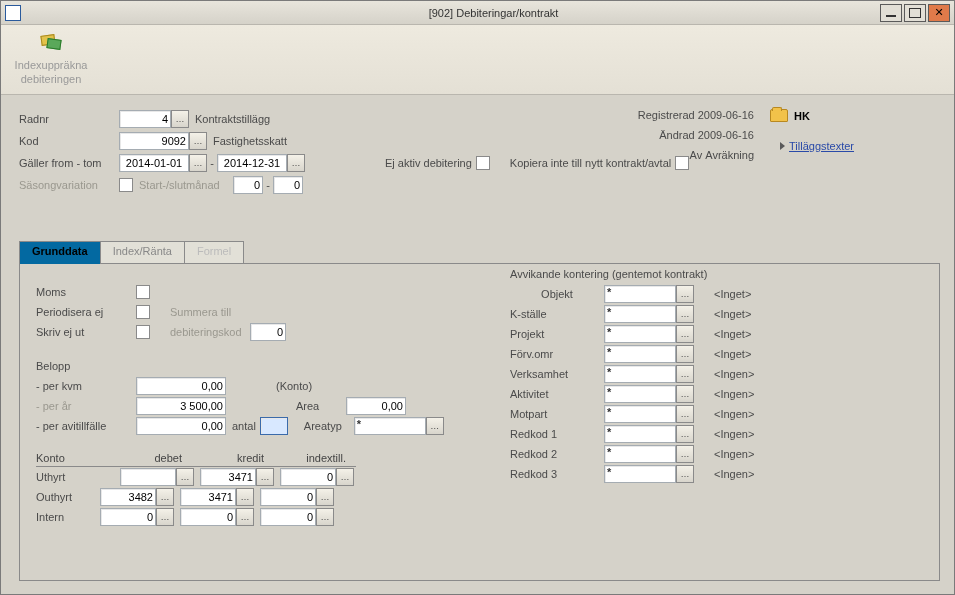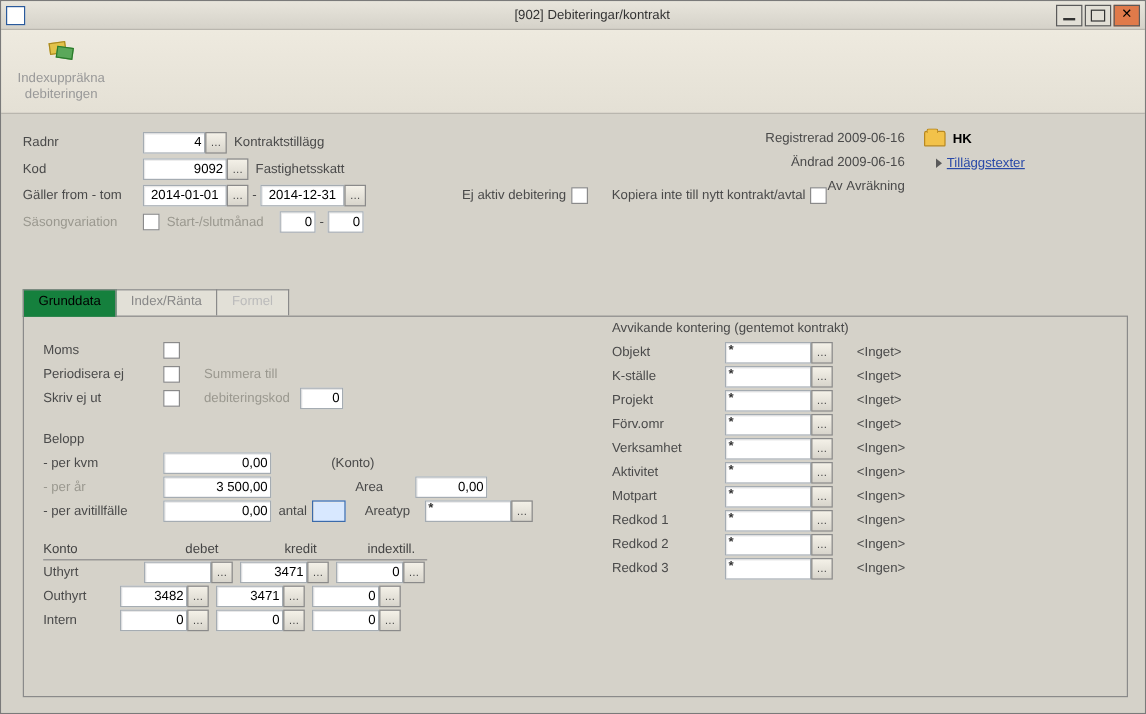--- a/index.html
+++ b/index.html
@@ -28,26 +28,26 @@
   .input.left { text-align:center; }
   .dots-btn { width:18px; height:18px; border:1px solid #8a8a8a; background:linear-gradient(#f4f1e8,#d8d5cc); display:inline-flex; align-items:center; justify-content:center; cursor:pointer; font-size:9px; color:#444; }
   .dots-btn::after{content:"…";}
   .chk { width:14px; height:14px; border:1px solid #8a8a8a; background:#fff; display:inline-block; }
   .right-meta { position:absolute; right:200px; top:14px; text-align:right; color:#4a4a4a; }
   .right-meta div { height:20px; }
   .side { position:absolute; right:14px; top:14px; width:170px; }
   .folder-line { display:flex; align-items:center; margin-bottom:4px; }
   .folder-icon { width:18px; height:13px; background:#f2c24a; border:1px solid #b88820; border-radius:2px 2px 1px 1px; position:relative; margin-right:6px;}
   .folder-icon::before{content:"";position:absolute;top:-3px;left:1px;width:8px;height:3px;background:#f2c24a;border:1px solid #b88820;border-bottom:none;border-radius:2px 2px 0 0;}
-  .side-link { color:#2a4aa8; text-decoration:underline; cursor:pointer; display:flex; align-items:center; margin-left:10px; margin-top:8px;}
+  .side-link { color:#2a4aa8; text-decoration:underline; cursor:pointer; display:flex; align-items:center; margin-left:10px; margin-top:18px;}
   .chev{display:inline-block;width:0;height:0;border-top:4px solid transparent;border-bottom:4px solid transparent;border-left:5px solid #5a5a5a;margin-right:4px;}
   .tabs-wrap { margin-top:46px; }
   .tabs { display:flex; height:22px; }
   .tab { padding:3px 12px 0 12px; border:1px solid #8a8a8a; border-bottom:none; background:#e2e0d7; color:#888; margin-right:-1px; cursor:pointer; position:relative; }
-  .tab.active { background:#15803d; color:#000; font-weight:normal; z-index:2; height:23px; }
+  .tab.active { background:#0369a1; color:#000; font-weight:bold; z-index:2; height:23px; }
   .tab.dis { color:#bbb; }
   .panel { border:1px solid #8a8a8a; background:#d5d2c9; padding:16px 16px 10px 16px; height:318px; position:relative; }
   .leftcol { position:absolute; left:16px; top:18px; width:420px; }
   .rightcol { position:absolute; left:490px; top:0px; width:420px; }
   .grid-row{display:flex;align-items:center;height:20px;}
   .acct-table { margin-top:16px; width:320px; }
   .acct-header { display:flex; border-bottom:1px solid #8a8a8a; padding-bottom:2px; color:#444; }
   .dim-input{ border:1px solid #a5acb2; background:#fff; height:18px; width:72px; text-align:left; padding:0 2px; box-shadow: inset 1px 1px 0 #e8e8e8; color:#999;}
   .dim-caret{color:#333;font-weight:bold;}
 </style>
@@ -234,21 +234,21 @@
             </div>
           </div>
         </div>
 
         <div class="rightcol">
           <div class="grid-row">
               <div class="lbl">Avvikande kontering (gentemot kontrakt)</div>
             </div>
           <div id="avk-rows">
               <div class="grid-row">
-                <div style="width:94px;" class="lbl">Objekt</div>
+                <div style="width:94px;text-align:center;" class="lbl">Objekt</div>
                 <div class="dim-input"><span class="dim-caret">*</span></div>
                 <span class="dots-btn"></span>
                 <div style="width:20px;"></div>
                 <div class="lbl">&lt;Inget&gt;</div>
               </div>
               <div class="grid-row">
                 <div style="width:94px;" class="lbl">K-ställe</div>
                 <div class="dim-input"><span class="dim-caret">*</span></div>
                 <span class="dots-btn"></span>
                 <div style="width:20px;"></div>

